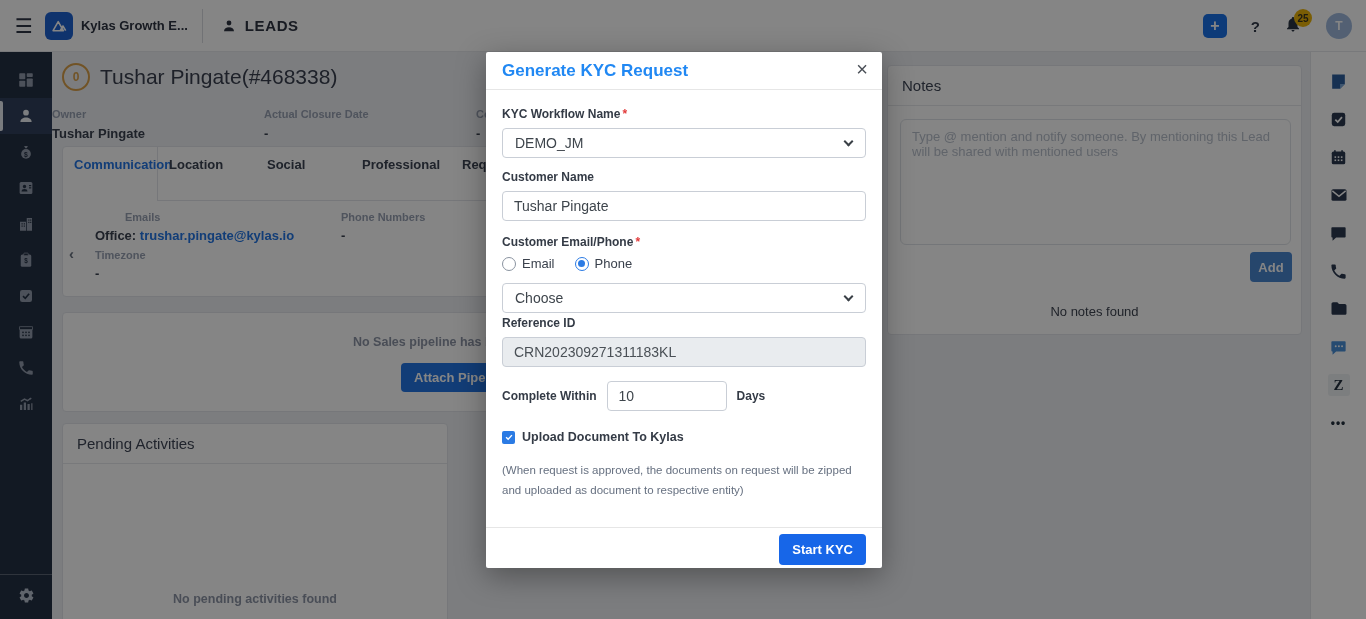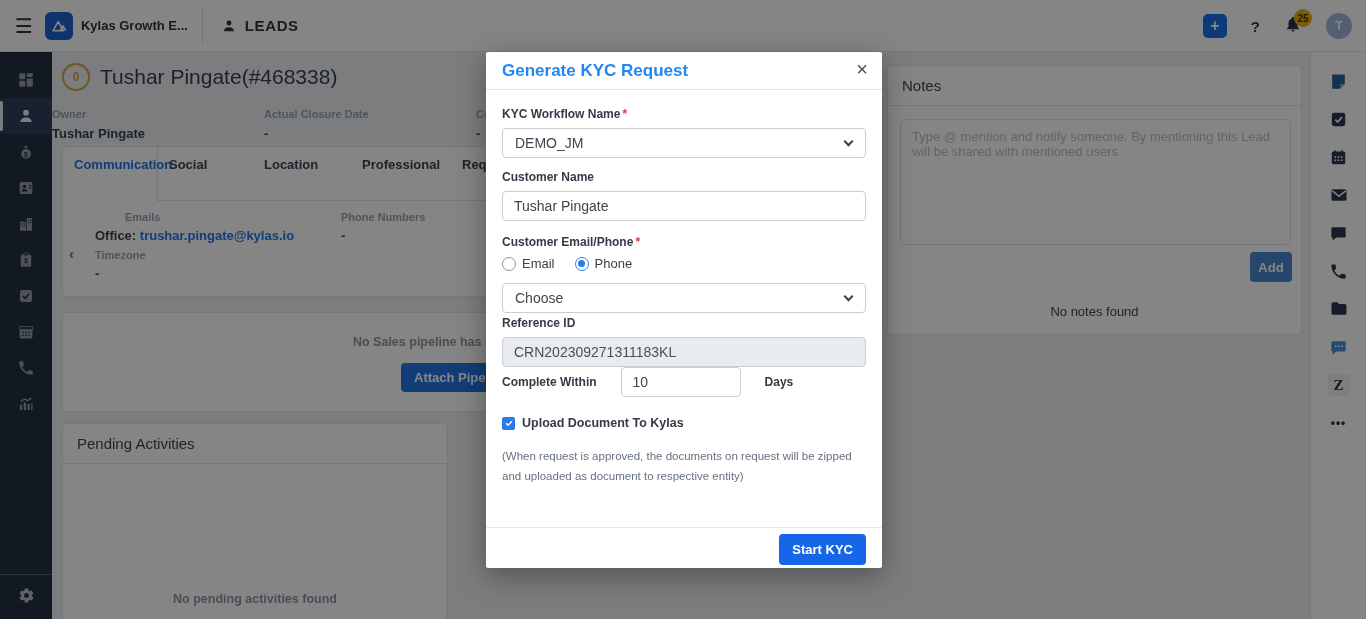--- a/index.html
+++ b/index.html
@@ -88,21 +88,21 @@
   .req { color:#e23b3b; margin-left:2px; }
   .m-select { height:30px; border:1px solid #c9ced6; border-radius:4px; display:flex; align-items:center; padding:0 12px; font-size:14px; color:#3e454c; cursor:pointer; position:relative; }
   .caret { position:absolute; right:13px; top:9px; width:7px; height:7px; border:solid #3a4047; border-width:0 2px 2px 0; transform:rotate(45deg); }
   .m-input { width:100%; height:30px; border:1px solid #c9ced6; border-radius:4px; padding:0 11px; font-size:14px; color:#3e454c; }
   .m-input:disabled, .m-input.disabled { background:#e9ecef; color:#4a5056; }
   .radio-row { display:flex; gap:20px; margin:4px 0 12px; align-items:center; }
   .radio-item { display:flex; align-items:center; gap:6px; font-size:13px; color:#3a414c; cursor:pointer; }
   .radio { width:14px; height:14px; border-radius:50%; border:1.5px solid #8a93a0; background:#fff; position:relative; }
   .radio.checked { border-color:#2b7be4; }
   .radio.checked::after { content:""; position:absolute; left:2.5px; top:2.5px; width:7px; height:7px; border-radius:50%; background:#2b7be4; }
-  .cw-row { display:flex; align-items:center; gap:24px; }
+  .cw-row { display:flex; align-items:center; gap:10px; margin-top:14px; }
   .cw-row .m-label { margin:0; }
   .cw-input { width:120px; height:30px; border:1px solid #c9ced6; border-radius:4px; padding:0 11px; font-size:14px; color:#3e454c; }
   .chk-row { display:flex; align-items:center; gap:7px; margin-top:19px; cursor:pointer; }
   .checkbox { width:13px; height:13px; background:#2b7be4; border-radius:2px; display:flex; align-items:center; justify-content:center; }
   .chk-label { font-size:12.5px; font-weight:700; color:#343b46; }
   .m-note { margin-top:16px; font-size:11.5px; color:#667080; line-height:1.75; width:370px; }
   .modal-footer { position:absolute; bottom:0; left:0; width:100%; height:41px; border-top:1px solid #e6e6e6; }
   .start-btn { position:absolute; right:16px; top:6px; background:#1766e8; color:#fff; font-size:13px; font-weight:700; border:none; border-radius:4px; padding:8px 13px; cursor:pointer; }
 </style>
 </head>
@@ -246,22 +246,22 @@
     <div class="val">-</div>
   </div>
   <div class="field f-con">
     <div class="lbl">Con</div>
     <div class="val">-</div>
   </div>
 
   <div class="card tabs-card">
     <div class="tabs-row">
       <div class="tab tab-0 active"><span>Communication</span></div>
+      <div class="tab tab-1"><span>Location</span></div>
       <div class="tab tab-2"><span>Social</span></div>
-      <div class="tab tab-1"><span>Location</span></div>
       <div class="tab tab-3"><span>Professional</span></div>
       <div class="tab tab-4"><span>Request</span></div>
       <div class="tab-fill"></div>
     </div>
     <div class="comm-body">
       <span class="collapse-chevron">‹</span>
       <span class="mini-lbl" style="left:32px; top:10px;margin-left:30px;">Emails</span>
       <span class="mini-val email-line"><span>Office: </span><a class="email-link">trushar.pingate@kylas.io</a></span>
       <span class="mini-lbl" style="left:278px; top:10px;">Phone Numbers</span>
       <span class="mini-val" style="left:278px; top:27px;">-</span>

